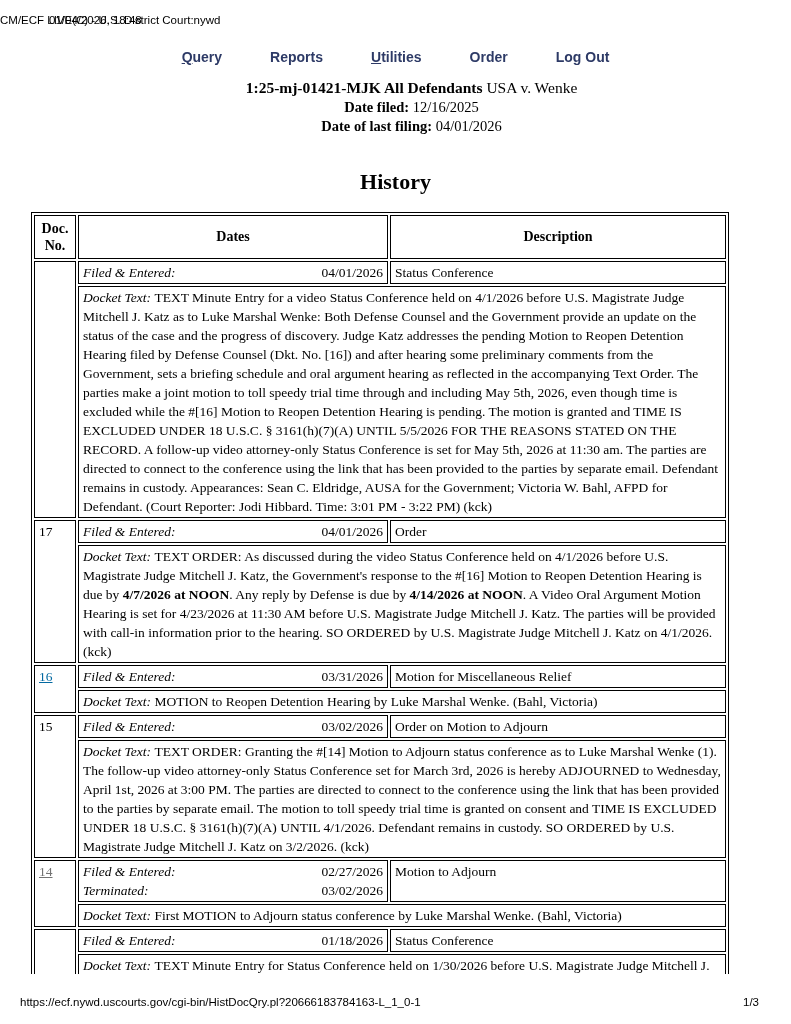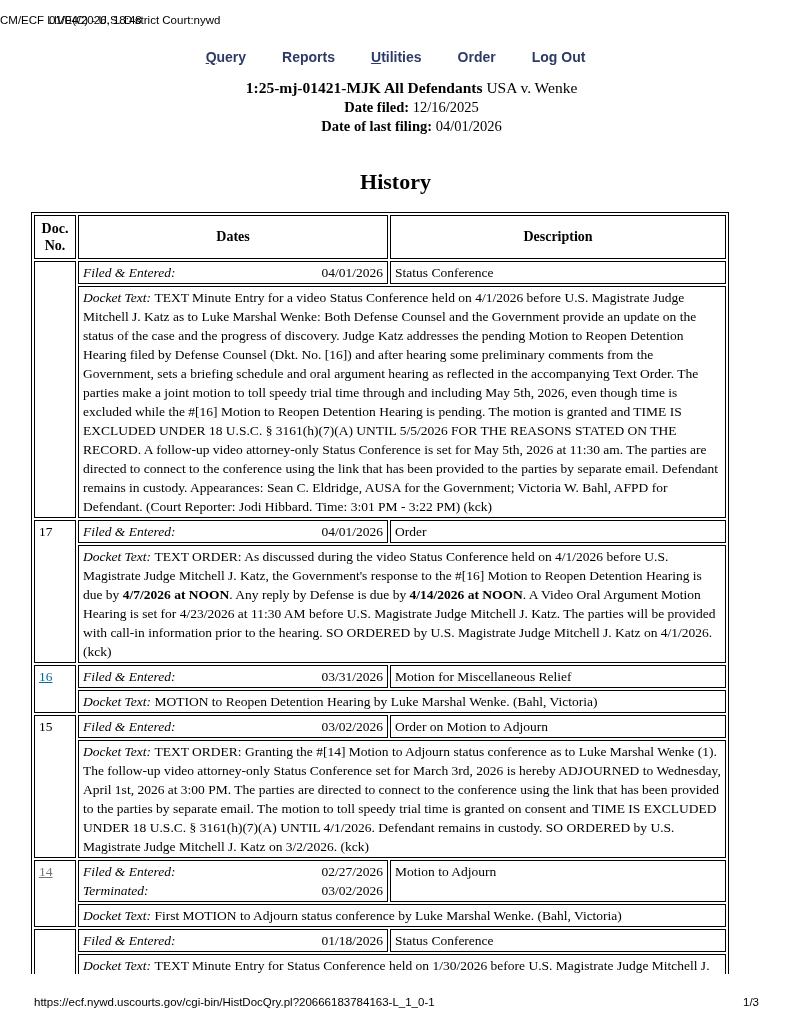--- a/index.html
+++ b/index.html
@@ -22,21 +22,21 @@
     font-size: 11.5px;
   }
   .datetime { position: absolute; left: 49px; top: 0; }
   .doc-title { display: block; text-align: left; }
 
   
   .main-nav {
     margin-top: 19px;
     display: flex;
     justify-content: center;
-    gap: 36px;
+    gap: 48px;
     font-family: "Liberation Sans", sans-serif;
     font-weight: bold;
     font-size: 14px;
   }
   .nav-link { color: #2d3a66; text-decoration: none; }
   .nav-link u { text-decoration: underline; }
 
   
   .case-info { margin-top: 13px; text-align: center; line-height: 19.5px; padding-left: 32px; }
   .case-line-1 { font-size: 15.5px; }
@@ -87,21 +87,21 @@
   .date-line { display: flex; justify-content: space-between; }
   .date-label { font-style: italic; }
   .date-value { text-align: right; }
   .docket-label { font-style: italic; }
   td.docket { padding: 1px 5px 3px 5px; }
   .b { font-weight: bold; }
 
   
   .print-footer {
     position: absolute;
-    left: 34px;
+    left: 20px;
     right: 32px;
     bottom: 16px;
     display: flex;
     justify-content: space-between;
     font-family: "Liberation Sans", sans-serif;
     font-size: 11.5px;
     background: #fff;
   }
 </style>
 </head>

